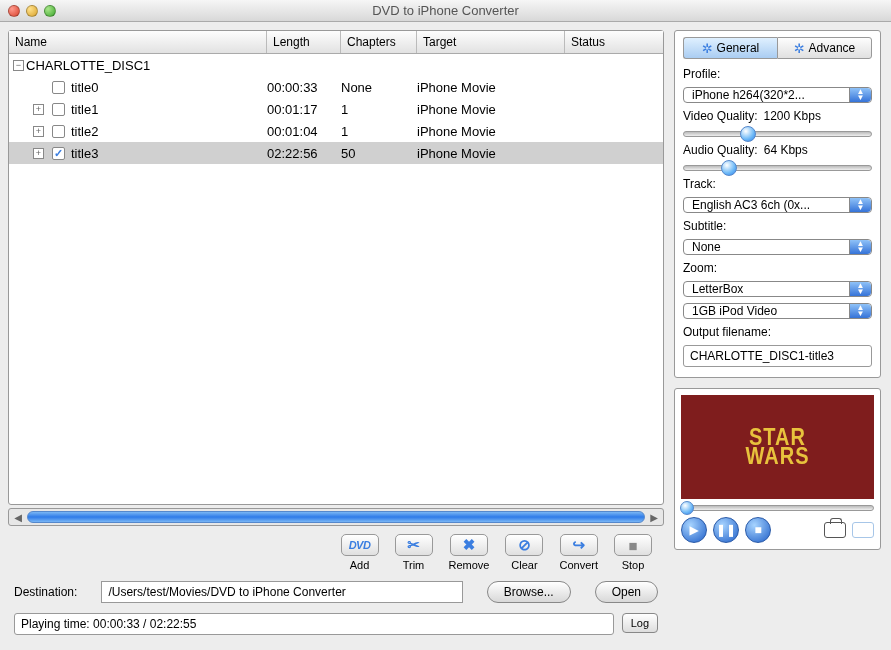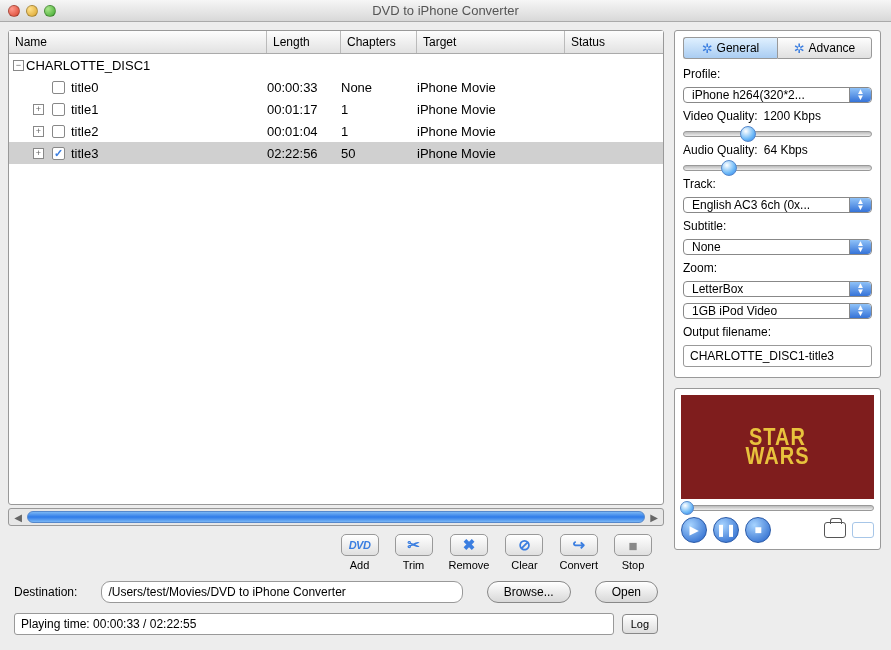--- a/index.html
+++ b/index.html
@@ -41,24 +41,24 @@
 .hscroll .arrow { width: 14px; height: 14px; display: flex; align-items: center; justify-content: center; color: #666; font-size: 10px; }
 .hscroll .track { flex: 1; height: 12px; background: linear-gradient(to bottom,#79b6f5,#2f7be8,#79b6f5); border-radius: 7px; border: 1px solid #5588cc; margin: 0 2px; }
 
 .toolbar { display: flex; justify-content: flex-end; gap: 16px; padding: 8px 12px; }
 .tbtn { display: flex; flex-direction: column; align-items: center; gap: 3px; cursor: pointer; }
 .tbtn .icn { width: 38px; height: 22px; border: 1px solid #999; border-radius: 5px; background: linear-gradient(#fff,#e0e0e0); display: flex; align-items: center; justify-content: center; font-size: 15px; color: #3b7ee0; font-weight: bold; }
 .tbtn .lbl { font-size: 11px; }
 
 .destbar { display: flex; align-items: center; gap: 24px; padding: 0 6px; margin-top: 2px; }
 .destbar label { font-size: 12px; }
-.destbar input { flex: 1; height: 22px; border: 1px solid #999; border-radius: 9px; padding: 0 6px; font-size: 12px; background: #fff; }
+.destbar input { flex: 1; height: 22px; border: 1px solid #999; border-radius: 0; padding: 0 6px; font-size: 12px; background: #fff; }
 .aqua-btn { height: 22px; padding: 0 16px; border-radius: 11px; border: 1px solid #888; background: linear-gradient(#fff,#d8d8d8); font-size: 12px; cursor: pointer; }
 
-.statusbar { display: flex; align-items: center; gap: 8px; padding: 4px 6px; margin-top: 6px; }
+.statusbar { display: flex; gap: 8px; padding: 4px 6px; margin-top: 6px; }
 .statusbar .txt { flex: 1; height: 22px; border: 1px solid #999; border-radius: 3px; background: #fff; padding: 3px 6px; font-size: 12px; }
 .small-btn { height: 20px; padding: 0 8px; border-radius: 4px; border: 1px solid #888; background: linear-gradient(#fff,#ddd); font-size: 11px; cursor: pointer; }
 
 .sidepanel { background: #fff; border: 1px solid #999; border-radius: 3px; padding: 6px 8px 10px; display: flex; flex-direction: column; gap: 6px; }
 .tabs { display: flex; height: 22px; margin-bottom: 2px; }
 .tab { flex: 1; border: 1px solid #999; display: flex; align-items: center; justify-content: center; gap: 4px; font-size: 12px; cursor: pointer; background: linear-gradient(#fdfdfd,#e0e0e0); }
 .tab.active { background: linear-gradient(#dff0ff,#aacdf2); }
 .tab:first-child { border-right: none; border-radius: 3px 0 0 3px; }
 .tab:last-child { border-radius: 0 3px 3px 0; }
 .gear { color: #3b7ee0; font-size: 13px; }

